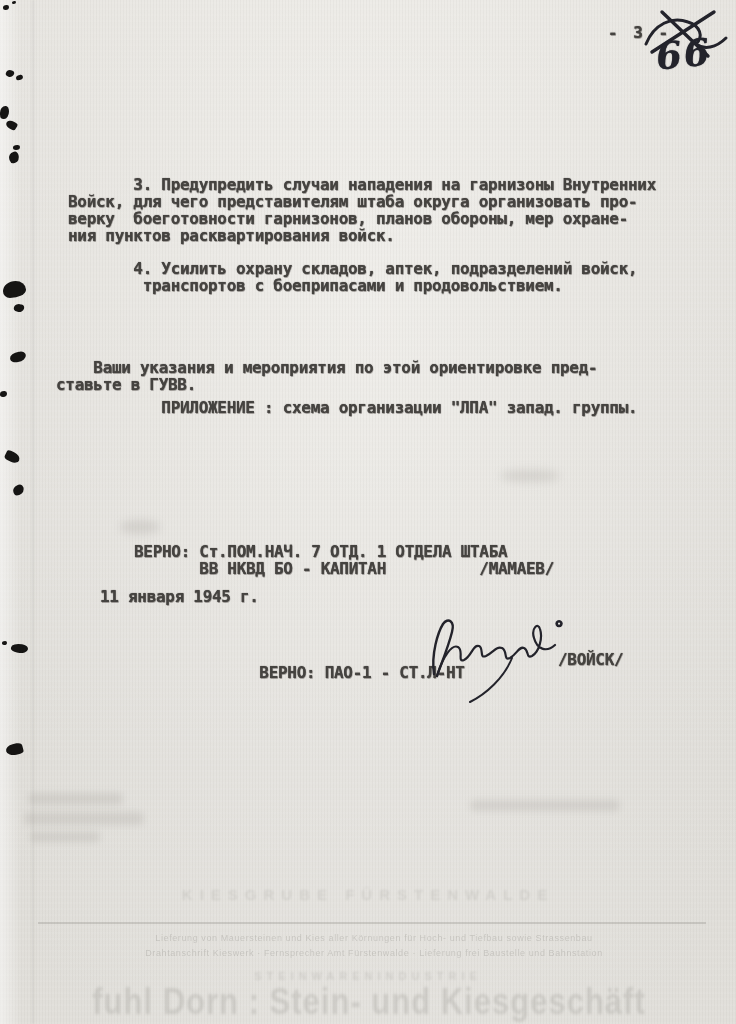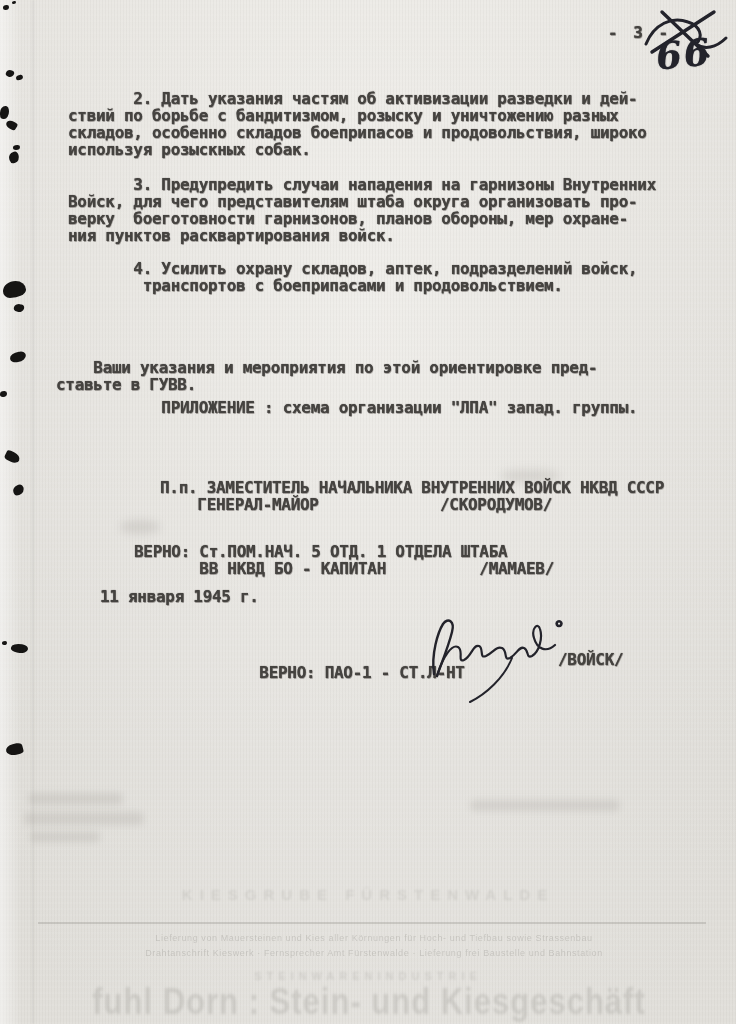--- a/index.html
+++ b/index.html
@@ -90,37 +90,31 @@
   <div class="smudge" style="left:500px;top:470px;width:60px;height:12px;"></div>
 
   <div class="typed pageno" style="left:608px;top:24px;">- 3 -</div>
   <svg class="ink" style="left:636px;top:6px;" width="96" height="58" viewBox="0 0 96 58">
     <path d="M10,38 C18,18 36,10 52,16 C64,20 68,30 60,38 C68,44 80,42 90,32" stroke-width="3"></path>
     <path d="M16,46 L78,6" stroke-width="3.4"></path>
     <path d="M26,6 L72,50" stroke-width="3.4"></path>
   </svg>
   <div class="corner-num pen">66</div>
 
-  <div class="typed" style="left:68px;top:90px;">       2. Дать указания частям об активизации разведки и дей-
-ствий по борьбе с бандитизмом, розыску и уничтожению разных
-складов, особенно складов боеприпасов и продовольствия, широко
-используя розыскных собак.</div>
   <div class="typed" style="left:68px;top:176px;">       3. Предупредить случаи нападения на гарнизоны Внутренних
 Войск, для чего представителям штаба округа организовать про-
 верку  боеготовности гарнизонов, планов обороны, мер охране-
 ния пунктов расквартирования войск.</div>
   <div class="typed" style="left:68px;top:260px;text-align:center;">       4. Усилить охрану складов, аптек, подразделений войск,
 транспортов с боеприпасами и продовольствием.</div>
   <div class="typed" style="left:56px;top:359px;">    Ваши указания и мероприятия по этой ориентировке пред-
 ставьте в ГУВВ.</div>
   <div class="typed" style="left:68px;top:399px;">          ПРИЛОЖЕНИЕ : схема организации "ЛПА" запад. группы.</div>
 
-  <div class="typed" style="left:160px;top:479px;">П.п. ЗАМЕСТИТЕЛЬ НАЧАЛЬНИКА ВНУТРЕННИХ ВОЙСК НКВД СССР
-    ГЕНЕРАЛ-МАЙОР             /СКОРОДУМОВ/</div>
-  <div class="typed" style="left:134px;top:543px;">ВЕРНО: Ст.ПОМ.НАЧ. 5 ОТД. 1 ОТДЕЛА ШТАБА
+  <div class="typed" style="left:134px;top:543px;">ВЕРНО: Ст.ПОМ.НАЧ. 7 ОТД. 1 ОТДЕЛА ШТАБА
        ВВ НКВД БО - КАПИТАН          /МАМАЕВ/</div>
   <div class="typed" style="left:88px;top:588px;margin-left:12px;">11 января 1945 г.</div>
 
   <div class="typed" style="left:222px;top:647px;">
     <span>ВЕРНО: ПАО-1 - СТ.Л-НТ</span>
   </div>
   <svg class="ink" style="left:412px;top:596px;" width="160" height="115" viewBox="0 0 160 115">
     <path d="M22,78 C19,58 26,36 31,28 C36,21 43,25 40,36 C36,52 29,68 25,80" stroke-width="2.4"></path>
     <path d="M25,80 C31,60 40,48 46,51 C52,54 45,67 52,64 C60,60 61,48 67,50 C72,52 67,63 74,60 C82,56 84,50 90,52 C96,55 91,65 98,62 C105,58 107,50 112,52 C117,54 114,63 120,60 C127,56 131,42 128,33 C126,26 119,32 122,42 C125,53 134,57 143,49" stroke-width="2.2"></path>
     <path d="M147,30 a2.4,2.4 0 1,1 0.1,0" stroke-width="2.6"></path>

